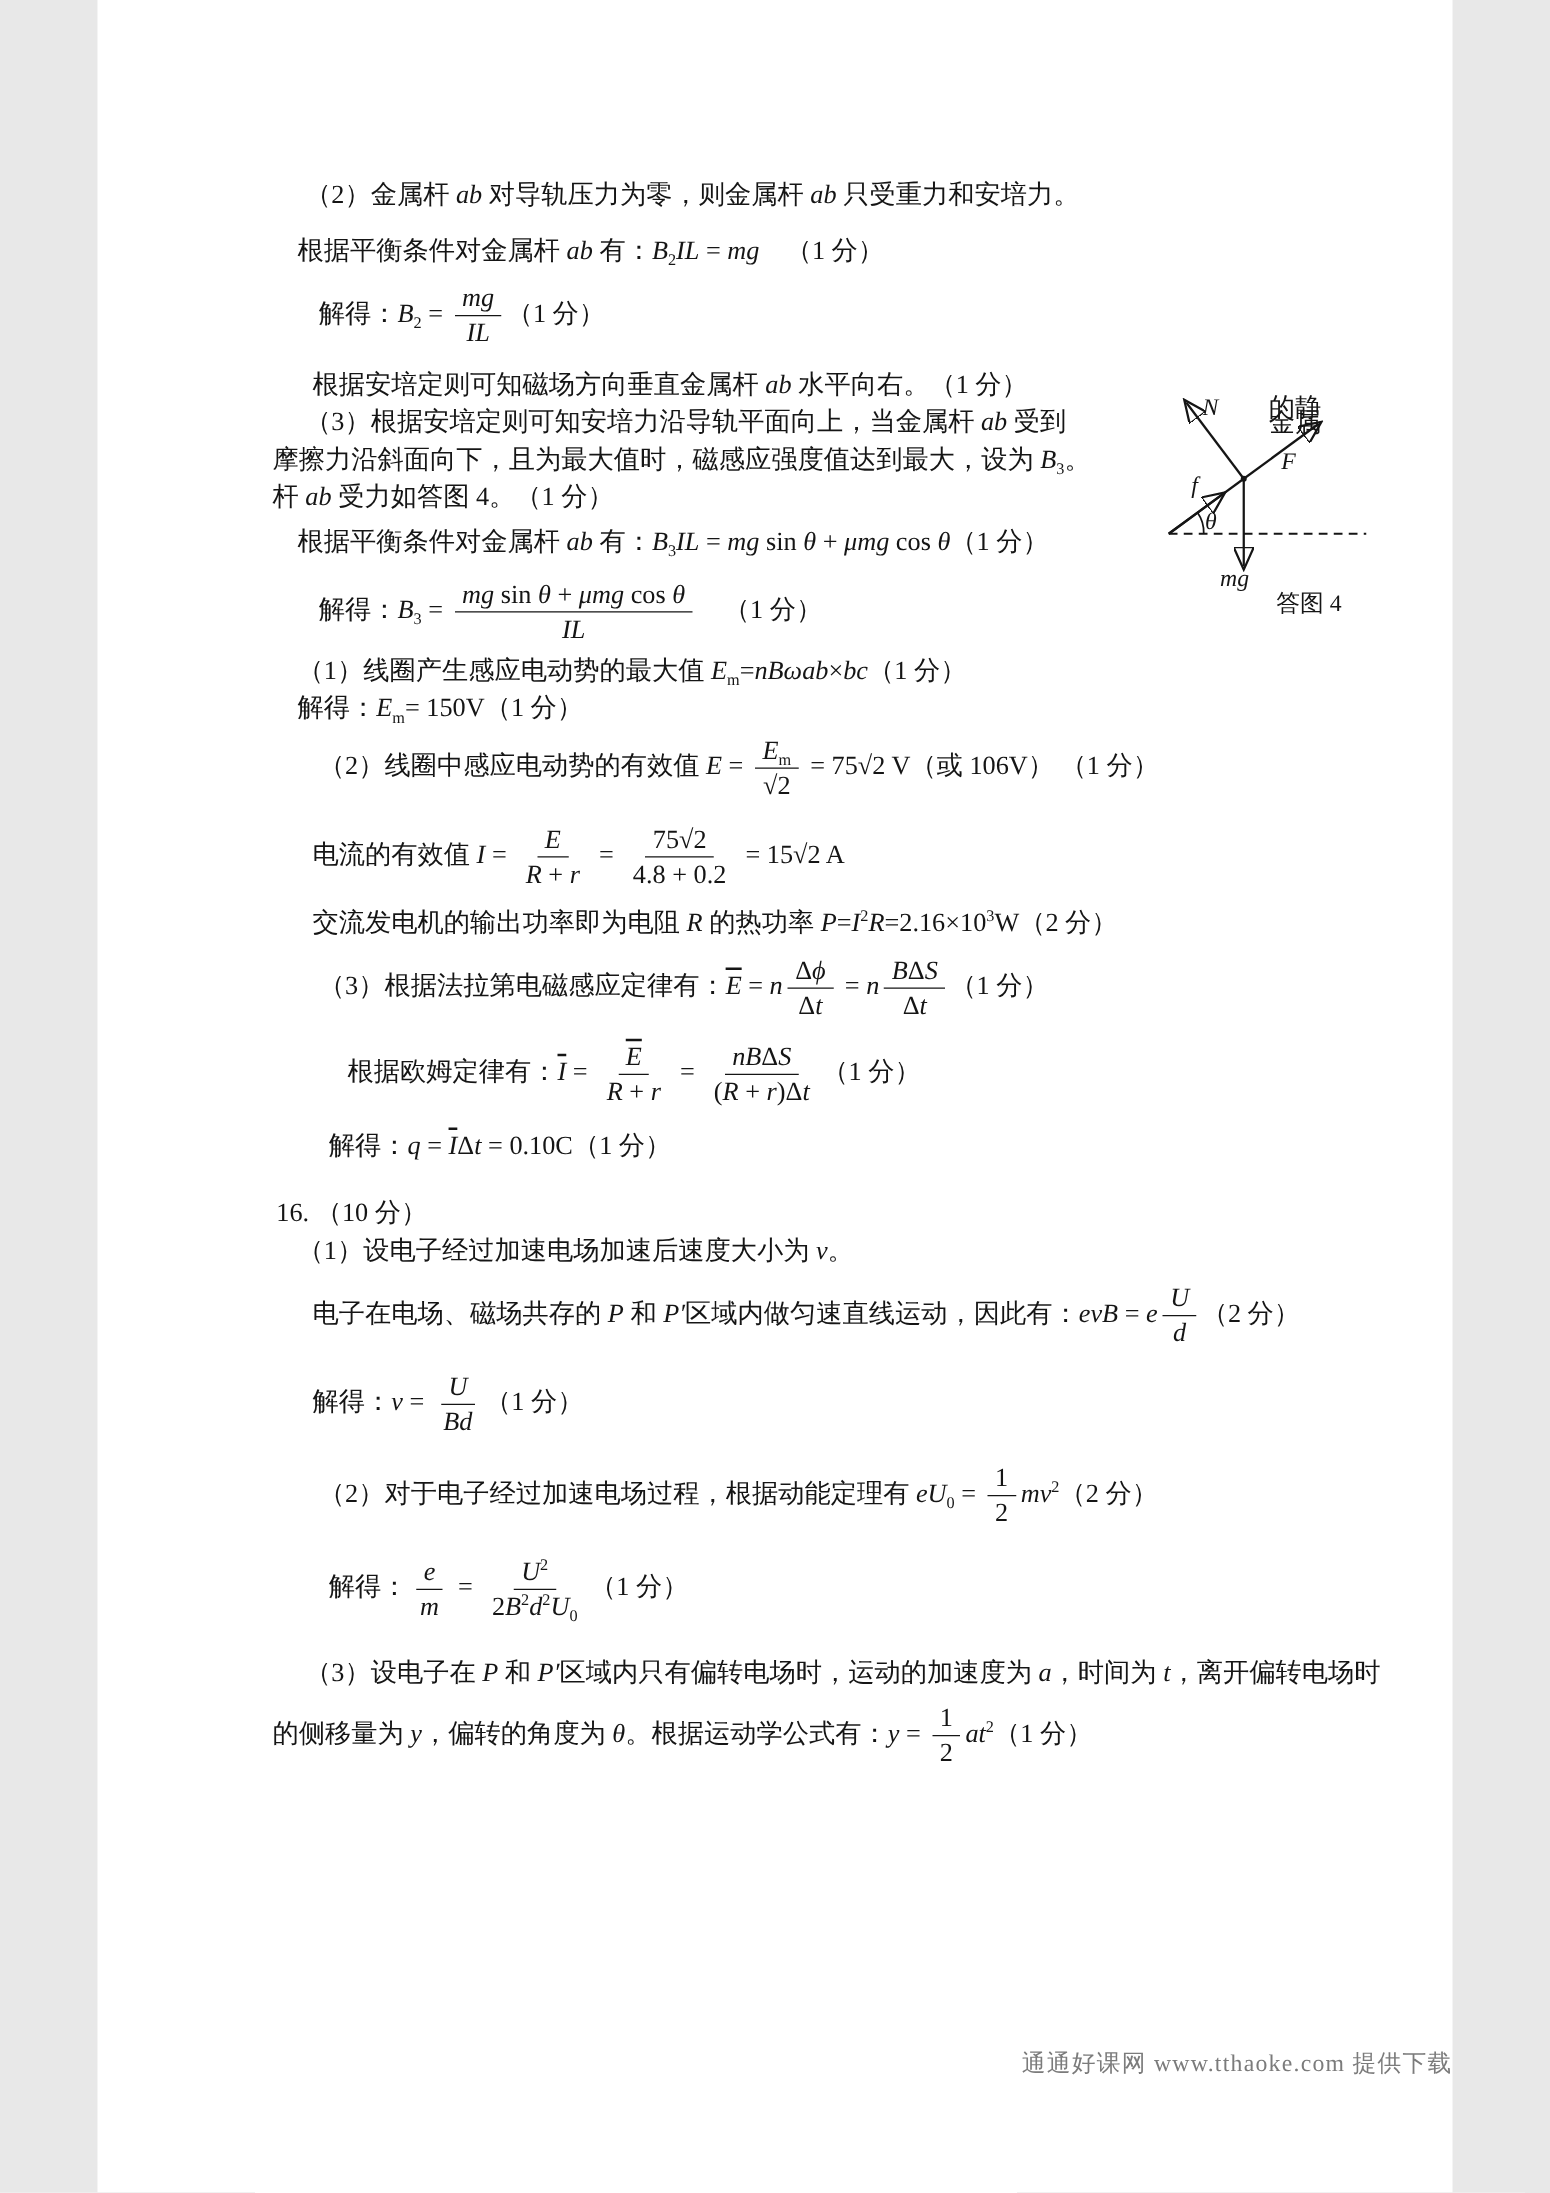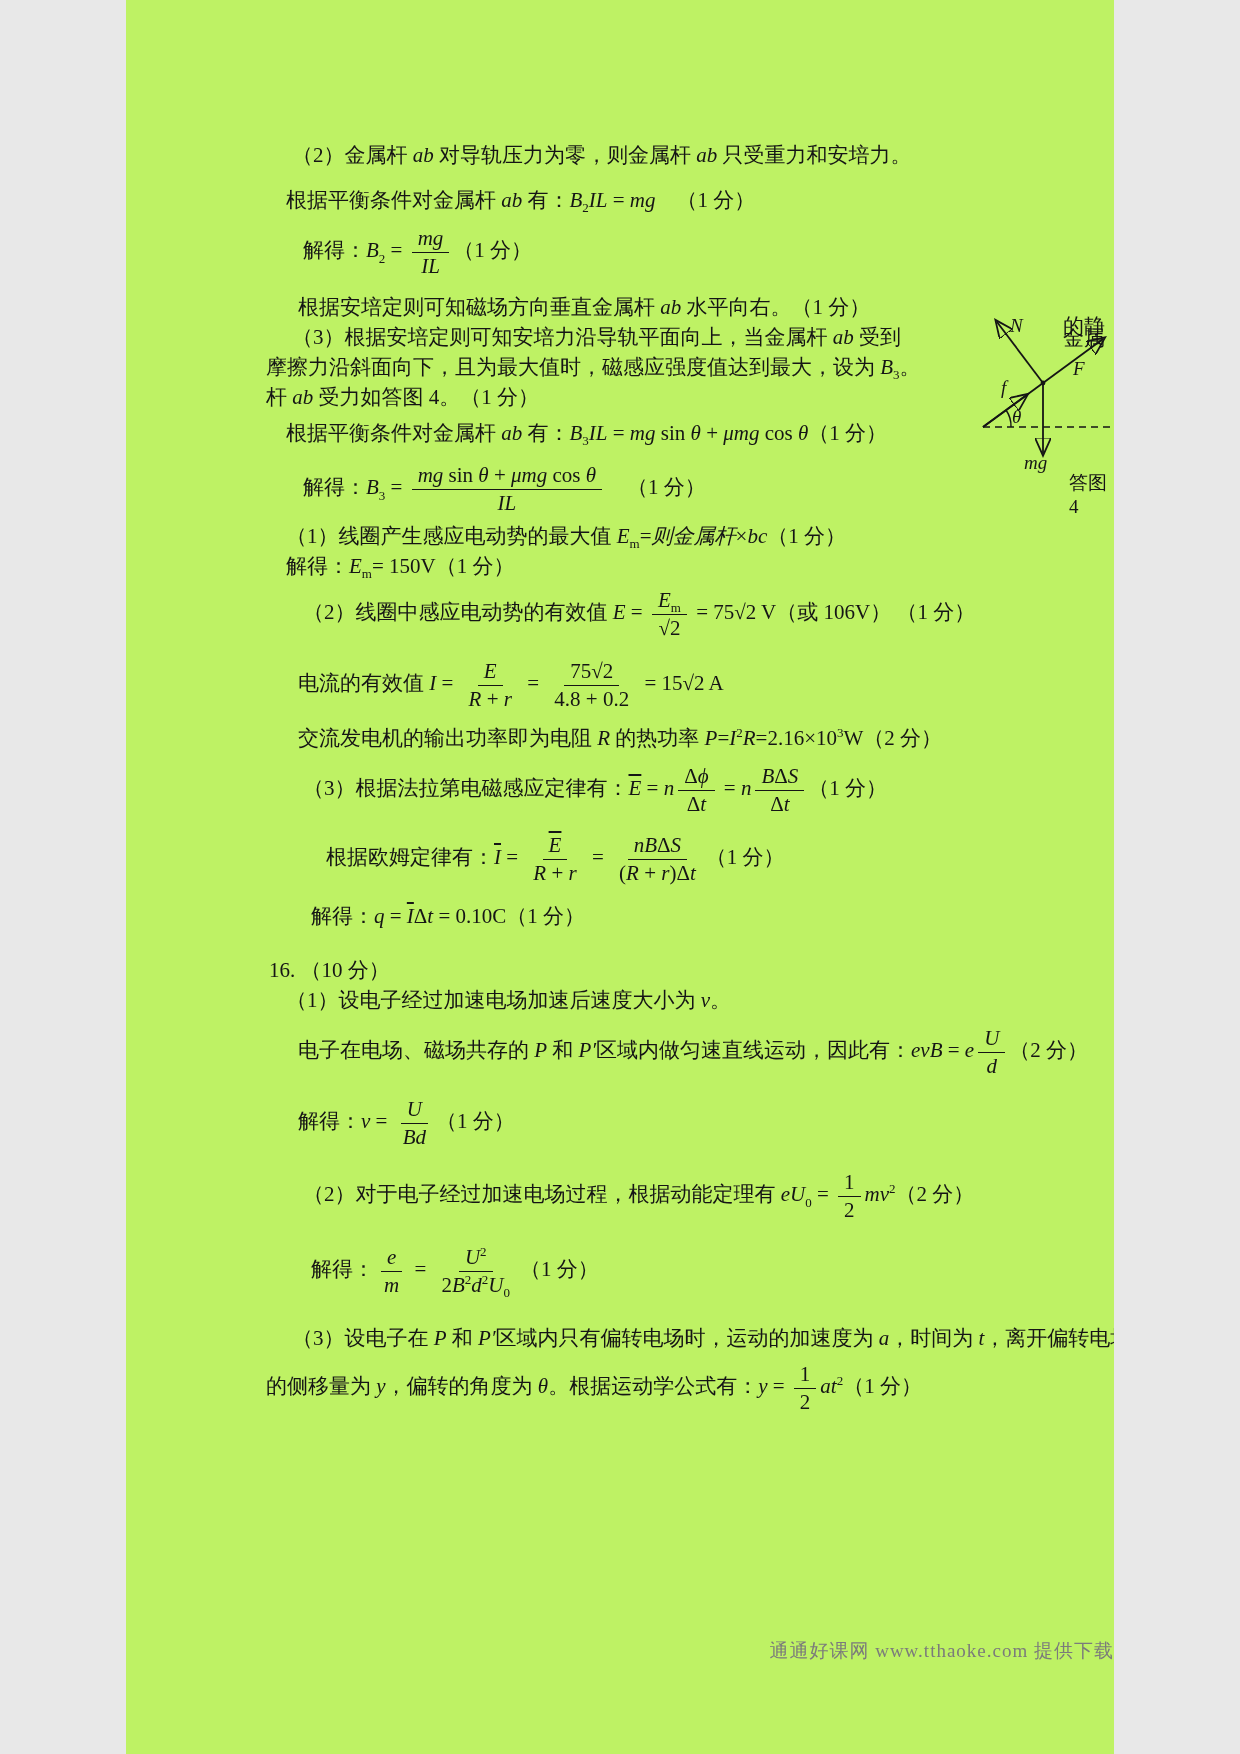--- a/index.html
+++ b/index.html
@@ -1,16 +1,16 @@
 <!DOCTYPE html>
 <html><head>
 <meta charset="utf-8">
 <style>
   html,body{margin:0;padding:0;background:#e8e8e8;}
-  .page{position:relative;width:988px;height:1754px;background:#bef264;margin:0 auto;
+  .page{position:relative;width:1084px;height:1754px;background:#ffffff;margin:0 auto;
         font-family:"Liberation Serif","DejaVu Serif",serif;color:#151515;font-size:21px;overflow:hidden;}
   .content{position:absolute;left:140px;top:140px;width:880px;}
   .ln{line-height:30px;white-space:nowrap;}
   .eq{line-height:1.2;padding:5px 0;white-space:nowrap;}
   
   .i0{padding-left:0}.i3{padding-left:3px}.i20{padding-left:20px}.i26{padding-left:26px}
   .i32{padding-left:32px}.i37{padding-left:37px}.i45{padding-left:45px}.i60{padding-left:60px}
   
   .mt2{margin-top:2px}.mt4{margin-top:4px}.mt6{margin-top:6px}.mt8{margin-top:8px}
   .mt10{margin-top:10px}.mt12{margin-top:12px}.mt15{margin-top:15px}
@@ -53,21 +53,21 @@
     <div class="ln i0"><span>杆 </span><span class="m">ab</span><span> 受力如答图 4。（1 分）</span></div>
 
     <div class="ln i20 mt6"><span>根据平衡条件对金属杆 </span><span class="m">ab</span><span> 有：</span><span class="m">B</span><sub>3</sub><span class="m">IL</span><span> = </span><span class="m">mg</span><span> sin </span><span class="m">θ</span><span> + </span><span class="m">μmg</span><span> cos </span><span class="m">θ</span><span>（1 分）</span></div>
 
     <div class="eq i37 mt10"><span>解得：</span><span class="m">B</span><sub>3</sub><span> = </span><span class="frac">
           <span class="num"><span class="m">mg</span><span> sin </span><span class="m">θ</span><span> + </span><span class="m">μmg</span><span> cos </span><span class="m">θ</span></span>
           <span class="den m">IL</span>
         </span><span>　（1 分）</span></div>
 
 
-    <div class="ln i20"><span>（1）线圈产生感应电动势的最大值 </span><span class="m">E</span><sub>m</sub><span>=</span><span class="m">则金属杆</span><span>×</span><span class="m">bc</span><span>（1 分）</span></div>
+    <div class="ln i20"><span>（1）线圈产生感应电动势的最大值 </span><span class="m">E</span><sub>m</sub><span>=</span><span class="m">nBωab</span><span>×</span><span class="m">bc</span><span>（1 分）</span></div>
 
     <div class="ln i20"><span>解得：</span><span class="m">E</span><sub>m</sub><span>= 150V（1 分）</span></div>
 
 
     <div class="eq i37 mt2"><span>（2）线圈中感应电动势的有效值 </span><span class="m">E</span><span> = </span><span class="frac">
           <span class="num"><span class="m">E</span><sub>m</sub></span>
           <span class="den">√2</span>
         </span><span> = 75√2 V（或 106V） （1 分）</span></div>
 
     <div class="eq i32 mt8"><span>电流的有效值 </span><span class="m">I</span><span> = </span><span class="frac">

